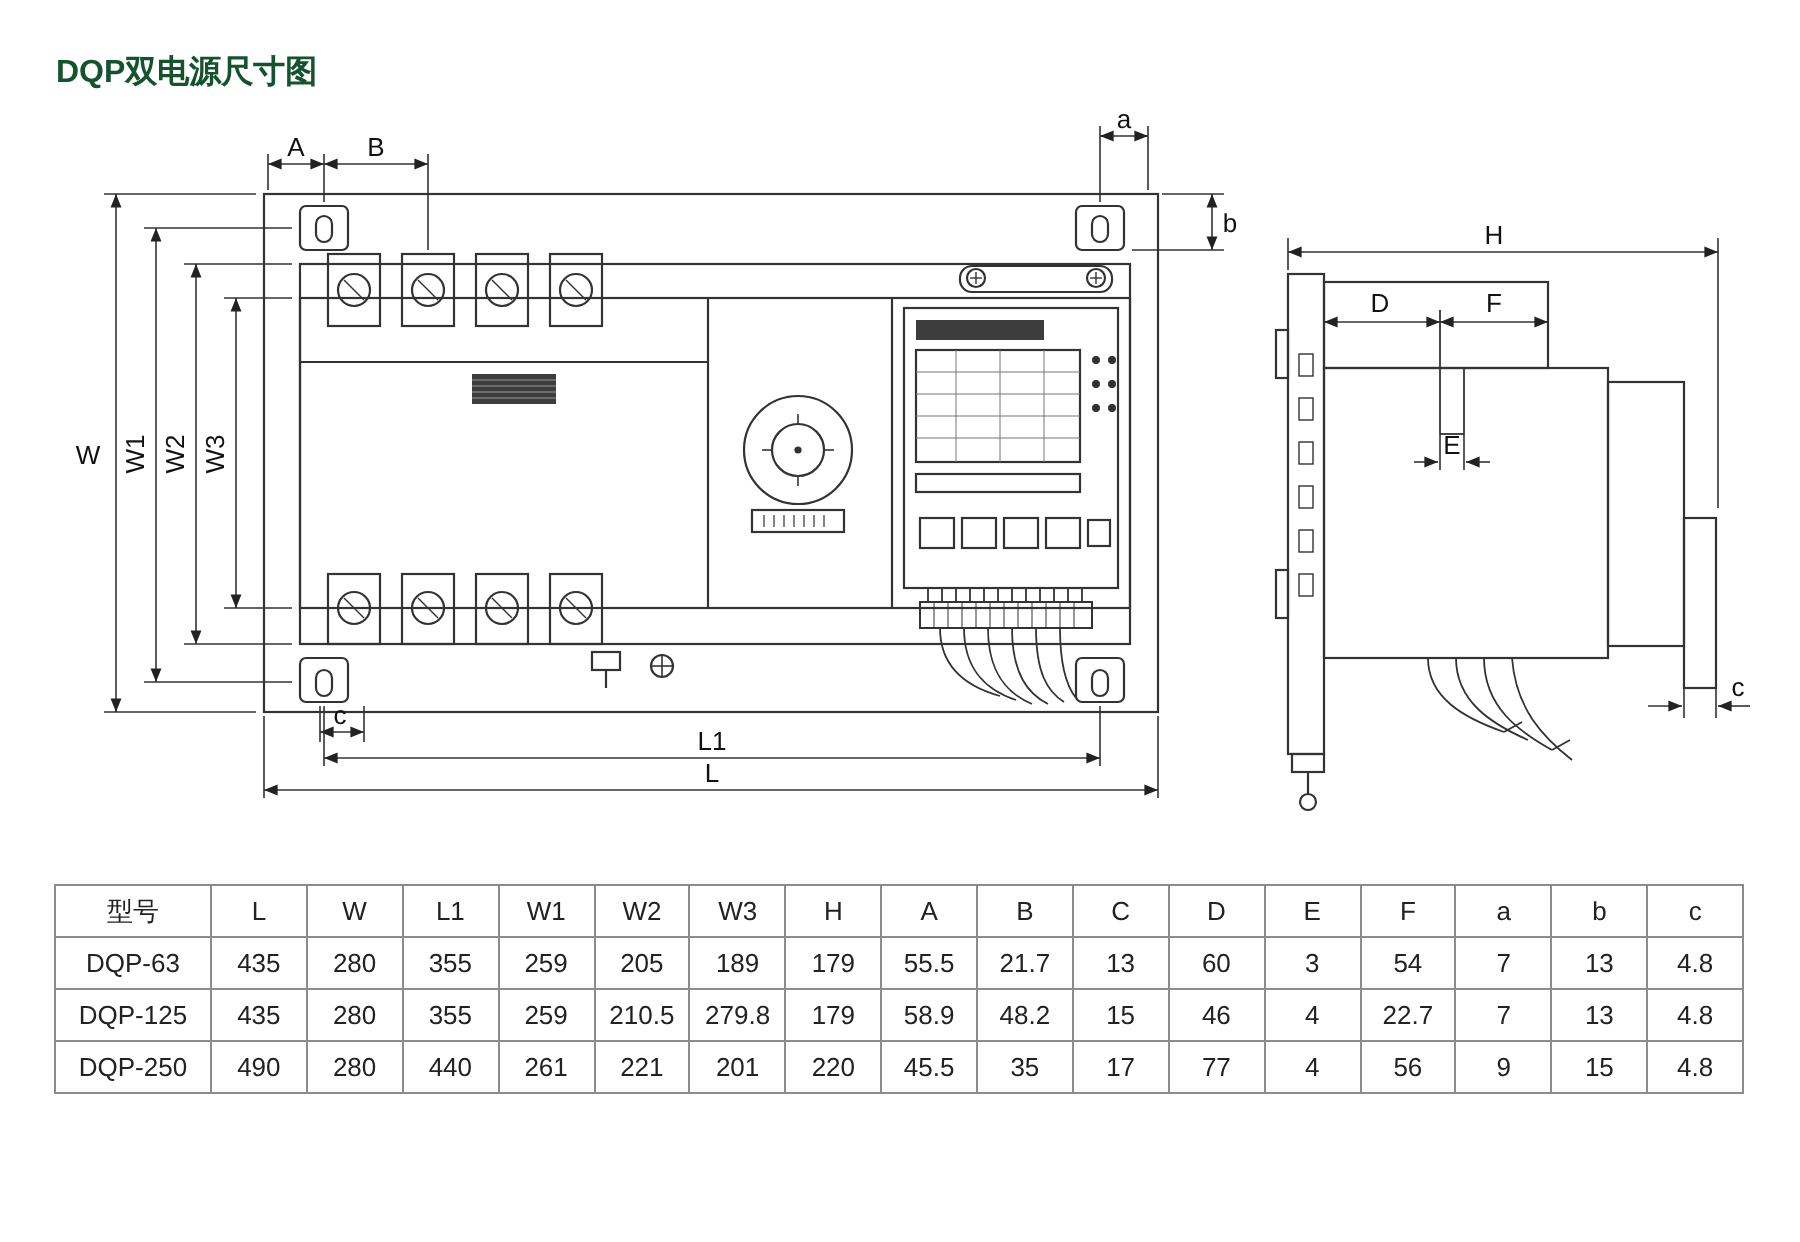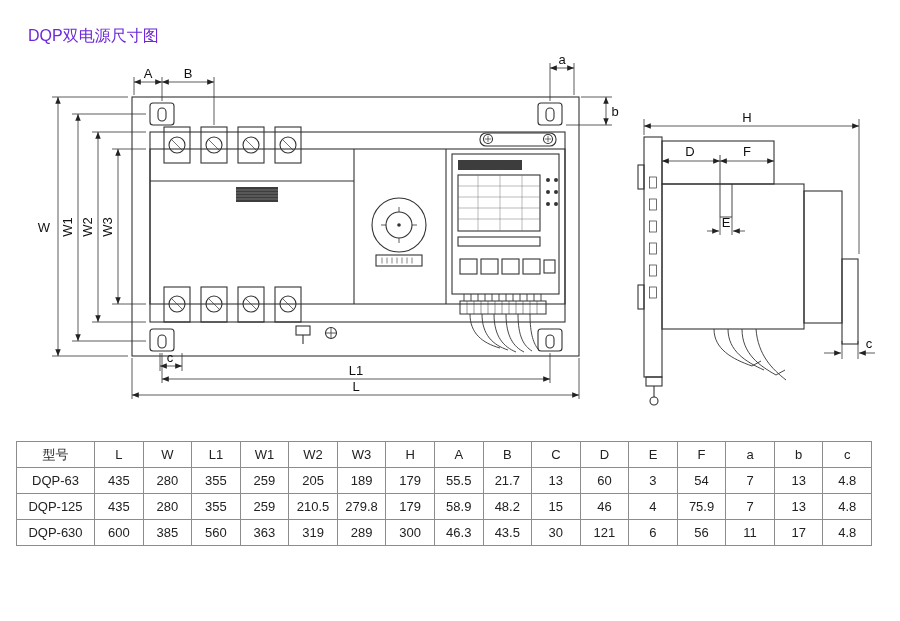--- a/index.html
+++ b/index.html
@@ -3,25 +3,25 @@
 <meta charset="utf-8">
 <style>
   * { box-sizing: border-box; margin: 0; padding: 0; }
   html, body { background: #fff; }
   body {
     width: 900px; height: 621px; overflow: hidden;
     font-family: "Liberation Sans", sans-serif; color: #222;
   }
   .page-title {
     padding: 26px 0 0 28px;
-    font-size: 16px; font-weight: normal; color: #6d28d9;
+    font-size: 16px; font-weight: bold; color: #14532d;
   }
   .drawing-wrap { margin: 2px 0 0 14px; }
   svg text { font-family: "Liberation Sans", sans-serif; font-size: 13px; fill: #111; }
-  .dim-table-wrap { margin: 10px 28px 0 16px; }
+  .dim-table-wrap { margin: 10px 28px 0 27px; }
   table { width: 100%; border-collapse: collapse; table-layout: fixed; font-size: 13px; }
   th, td {
     border: 1px solid #8c8c8c; text-align: center; vertical-align: middle;
     height: 26px; padding: 2px 1px; font-weight: 400; color: #222;
     white-space: nowrap; overflow: hidden;
   }
 </style>
 </head>
 <body>
 
@@ -388,39 +388,39 @@
           <td>355</td>
           <td>259</td>
           <td>210.5</td>
           <td>279.8</td>
           <td>179</td>
           <td>58.9</td>
           <td>48.2</td>
           <td>15</td>
           <td>46</td>
           <td>4</td>
-          <td>75.9</td>
+          <td>22.7</td>
           <td>7</td>
           <td>13</td>
           <td>4.8</td>
         </tr>
         <tr>
-          <td>DQP-630</td>
-          <td>600</td>
-          <td>385</td>
-          <td>560</td>
-          <td>363</td>
-          <td>319</td>
-          <td>289</td>
-          <td>300</td>
-          <td>46.3</td>
-          <td>43.5</td>
-          <td>30</td>
-          <td>121</td>
-          <td>6</td>
+          <td>DQP-250</td>
+          <td>490</td>
+          <td>280</td>
+          <td>440</td>
+          <td>261</td>
+          <td>221</td>
+          <td>201</td>
+          <td>220</td>
+          <td>45.5</td>
+          <td>35</td>
+          <td>17</td>
+          <td>77</td>
+          <td>4</td>
           <td>56</td>
-          <td>11</td>
-          <td>17</td>
+          <td>9</td>
+          <td>15</td>
           <td>4.8</td>
         </tr>
       </tbody>
   </table>
 </div>
 
 </body></html>

